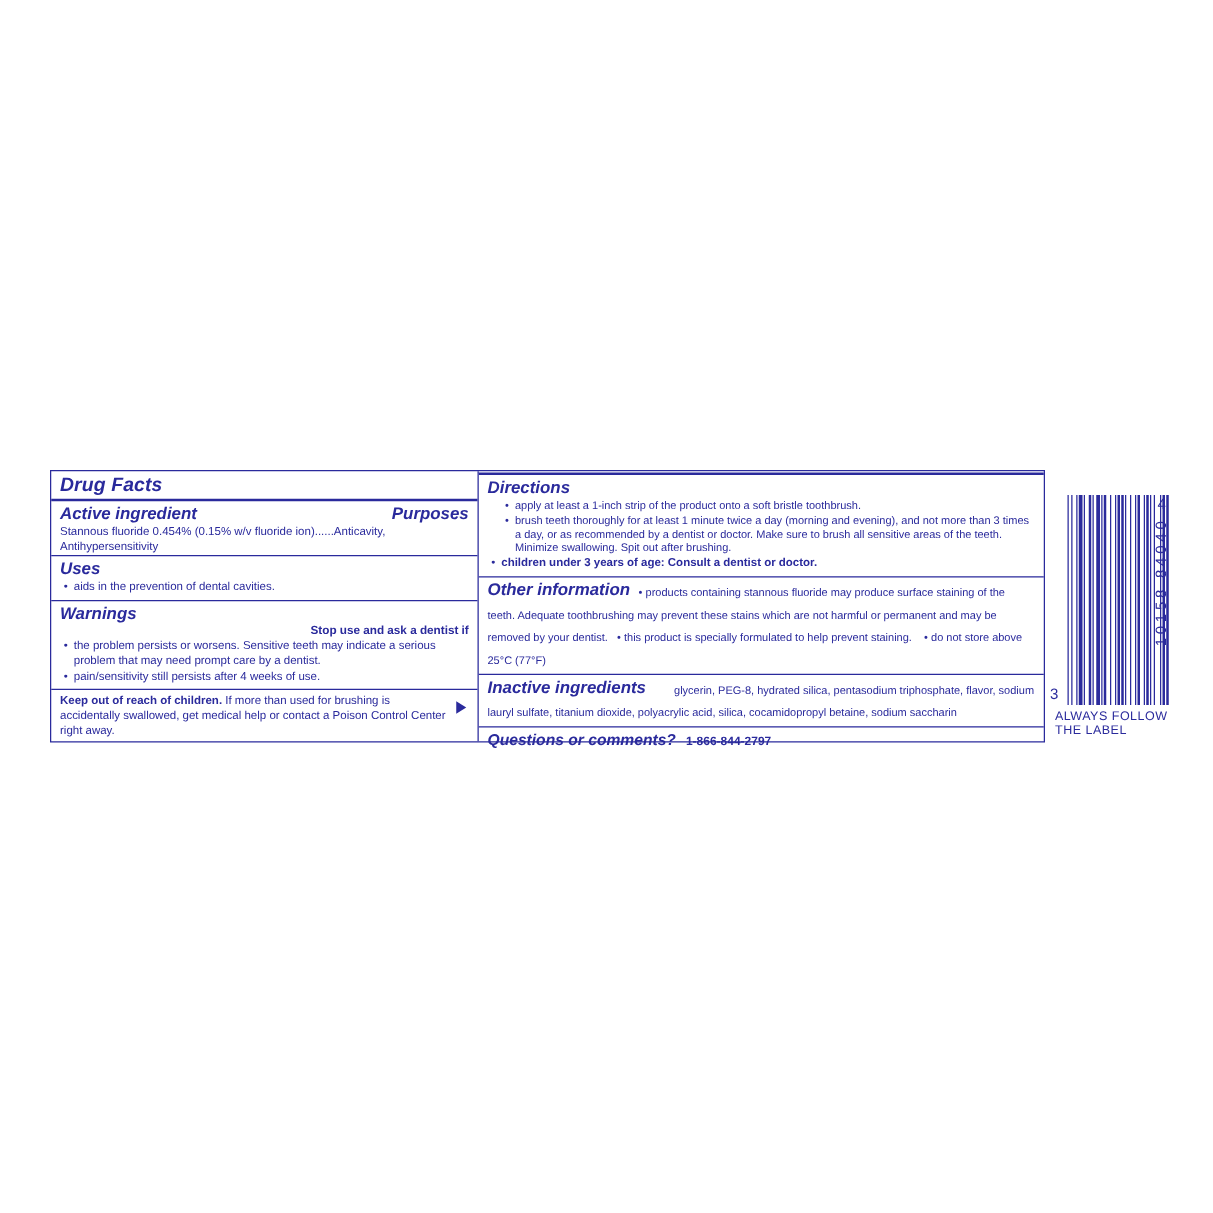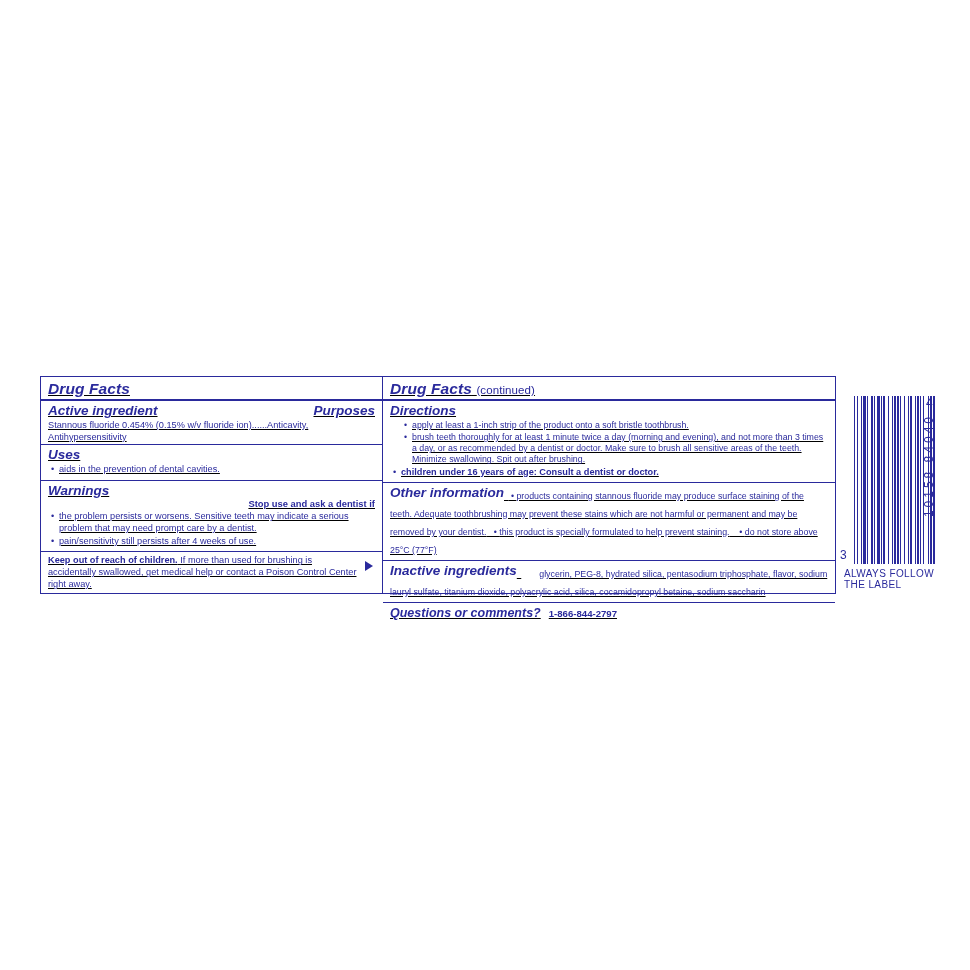--- a/index.html
+++ b/index.html
@@ -46,21 +46,20 @@
     width: 342px;
     border-right: 1.6px solid #2a2a9c;
     padding: 0;
   }
   .col-right {
     flex: 1;
   }
 
   .pad {
     padding: 3px 7px 2px 7px;
-    text-decoration: underline;
   }
 
   .hdr-title {
     color: #2a2a9c;
     font-weight: bold;
     font-style: italic;
     font-size: 15.5px;
     letter-spacing: 0.1px;
     line-height: 1.12;
   }
@@ -288,36 +287,30 @@
       <div class="pad keepout" style="padding-top:3px;">
         <div class="txt">
           <span>Keep out of reach of children.</span><span class="reg"> If more than used for brushing is accidentally swallowed, get medical help or contact a Poison Control Center right away.</span>
         </div>
         <div class="tri"></div>
       </div>
     </div>
 
     <div class="col col-right">
 
-      <div class="pad" style="padding-bottom:1px;">
-        <div class="hdr-title">
-          <span>Drug Facts</span>
-          <span class="cont">(continued)</span>
-        </div>
-      </div>
       <div class="rule-thick"></div>
 
       <div class="pad" style="padding-top:2px;padding-bottom:3px;">
         <div class="section-head">Directions</div>
         <ul class="bul sub">
           <li>apply at least a 1-inch strip of the product onto a soft bristle toothbrush.</li>
           <li>brush teeth thoroughly for at least 1 minute twice a day (morning and evening), and not more than 3 times a day, or as recommended by a dentist or doctor. Make sure to brush all sensitive areas of the teeth. Minimize swallowing. Spit out after brushing.</li>
         </ul>
         <ul class="bul">
-          <li><span style="font-weight:bold;">children under 16 years of age: Consult a dentist or doctor.</span></li>
+          <li><span style="font-weight:bold;">children under 3 years of age: Consult a dentist or doctor.</span></li>
         </ul>
       </div>
       <div class="rule-med"></div>
 
       <div class="pad" style="padding-top:2px;padding-bottom:3px;">
         <span class="inline-head">Other information</span>
         <span class="inline-body">
           &nbsp;•&nbsp;<span>products containing stannous fluoride may produce surface staining of the teeth. Adequate toothbrushing may prevent these stains which are not harmful or permanent and may be removed by your dentist.</span>
           &nbsp;&nbsp;•&nbsp;<span>this product is specially formulated to help prevent staining.</span>
           &nbsp;&nbsp;&nbsp;•&nbsp;<span>do not store above 25°C (77°F)</span>

